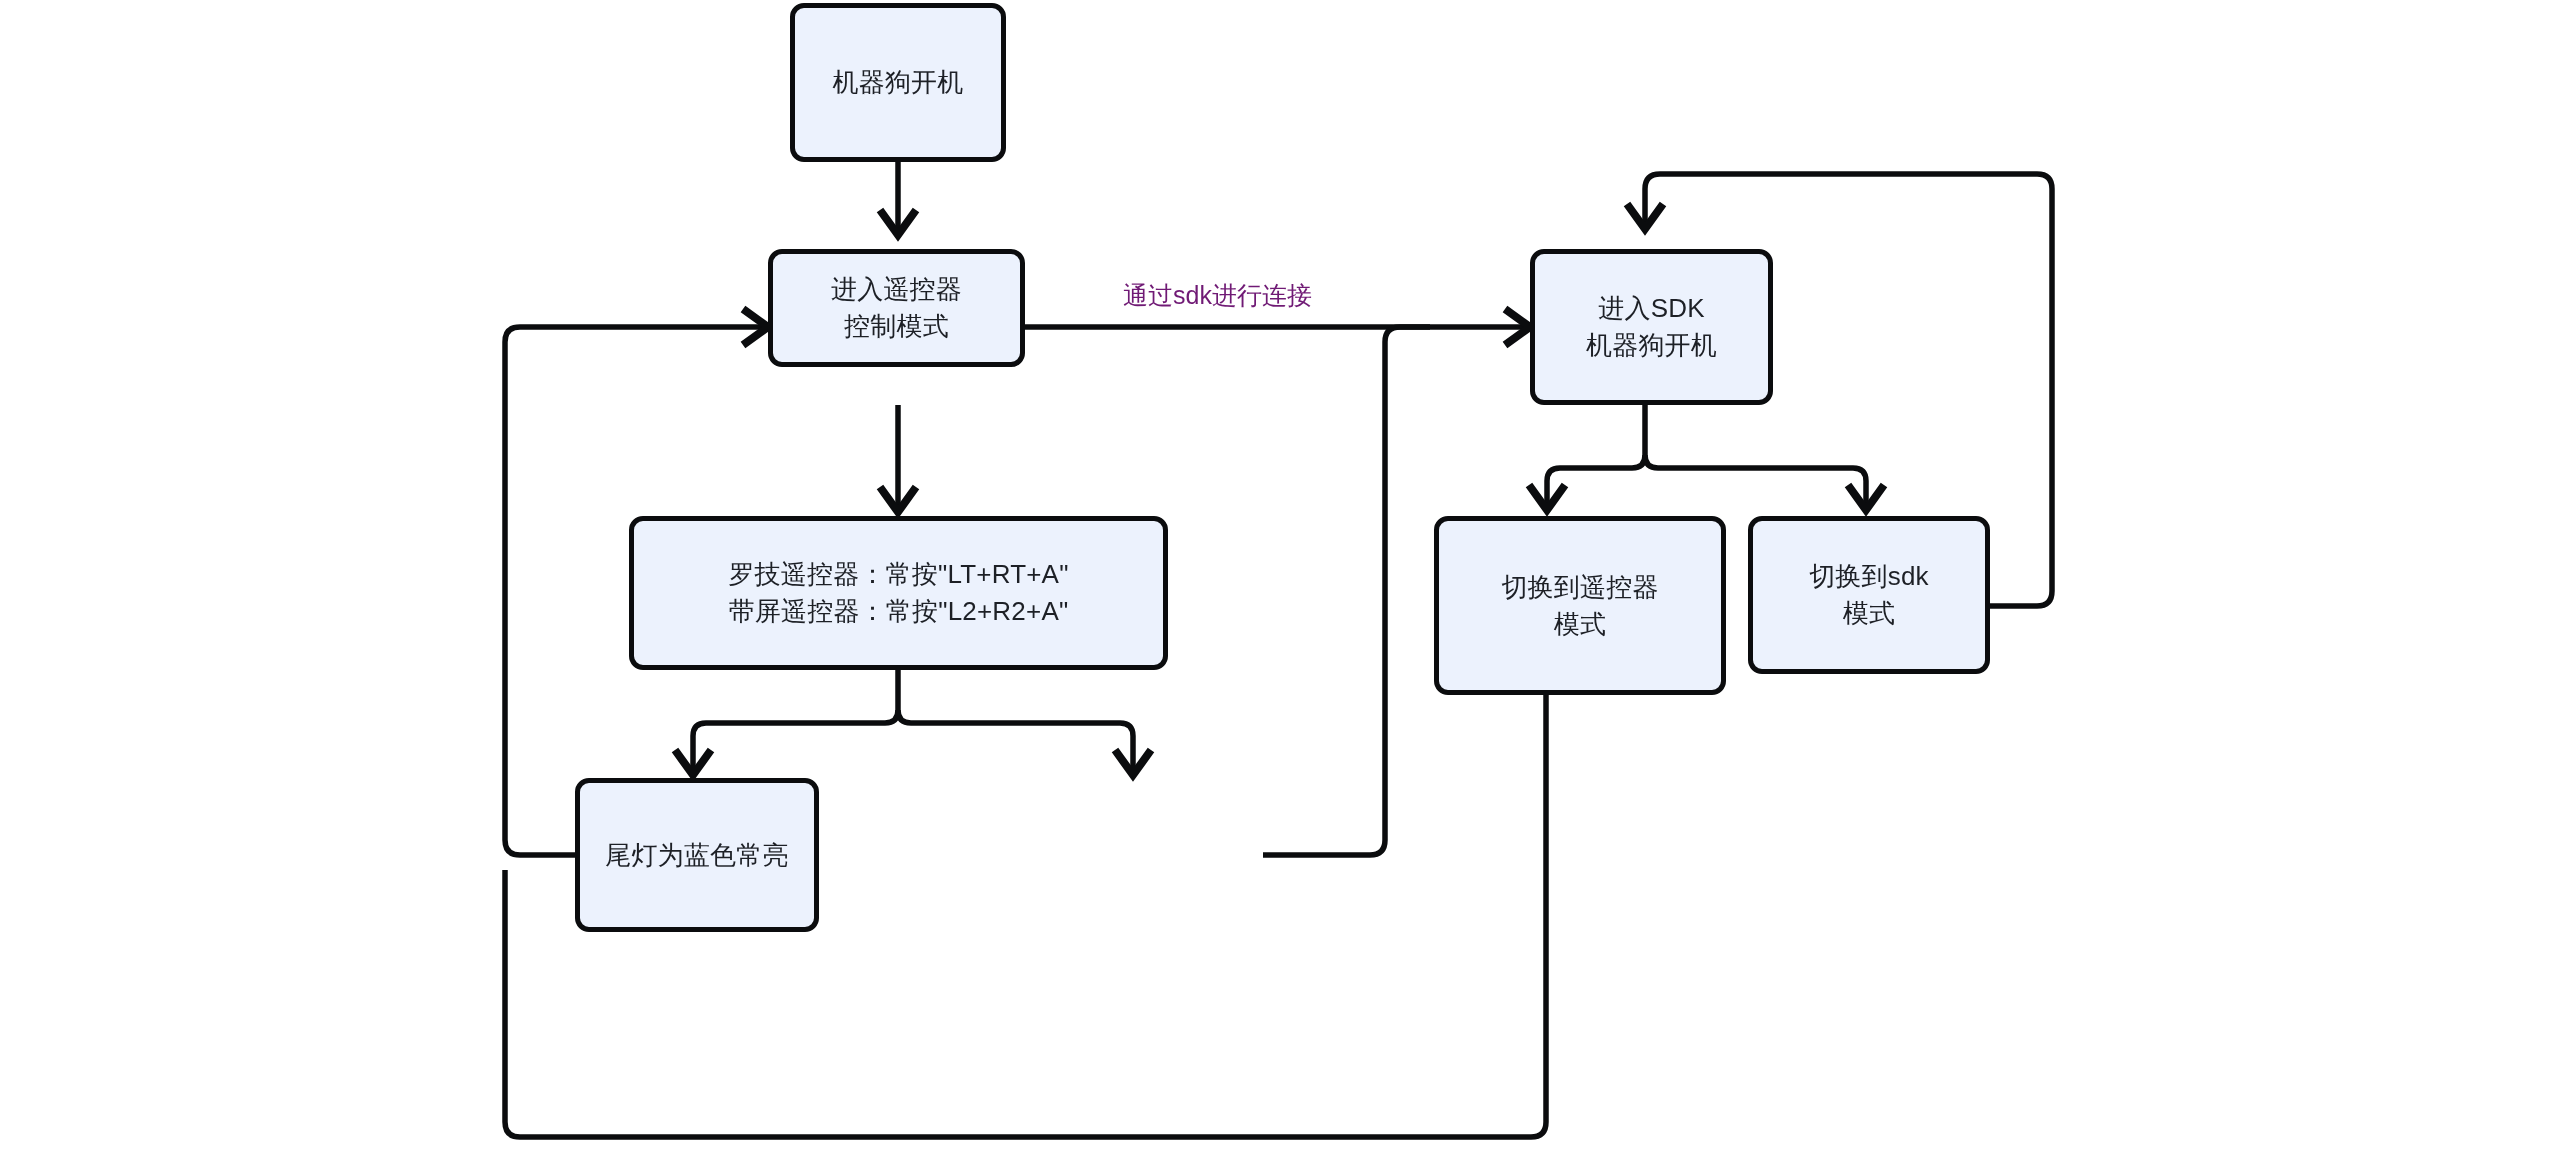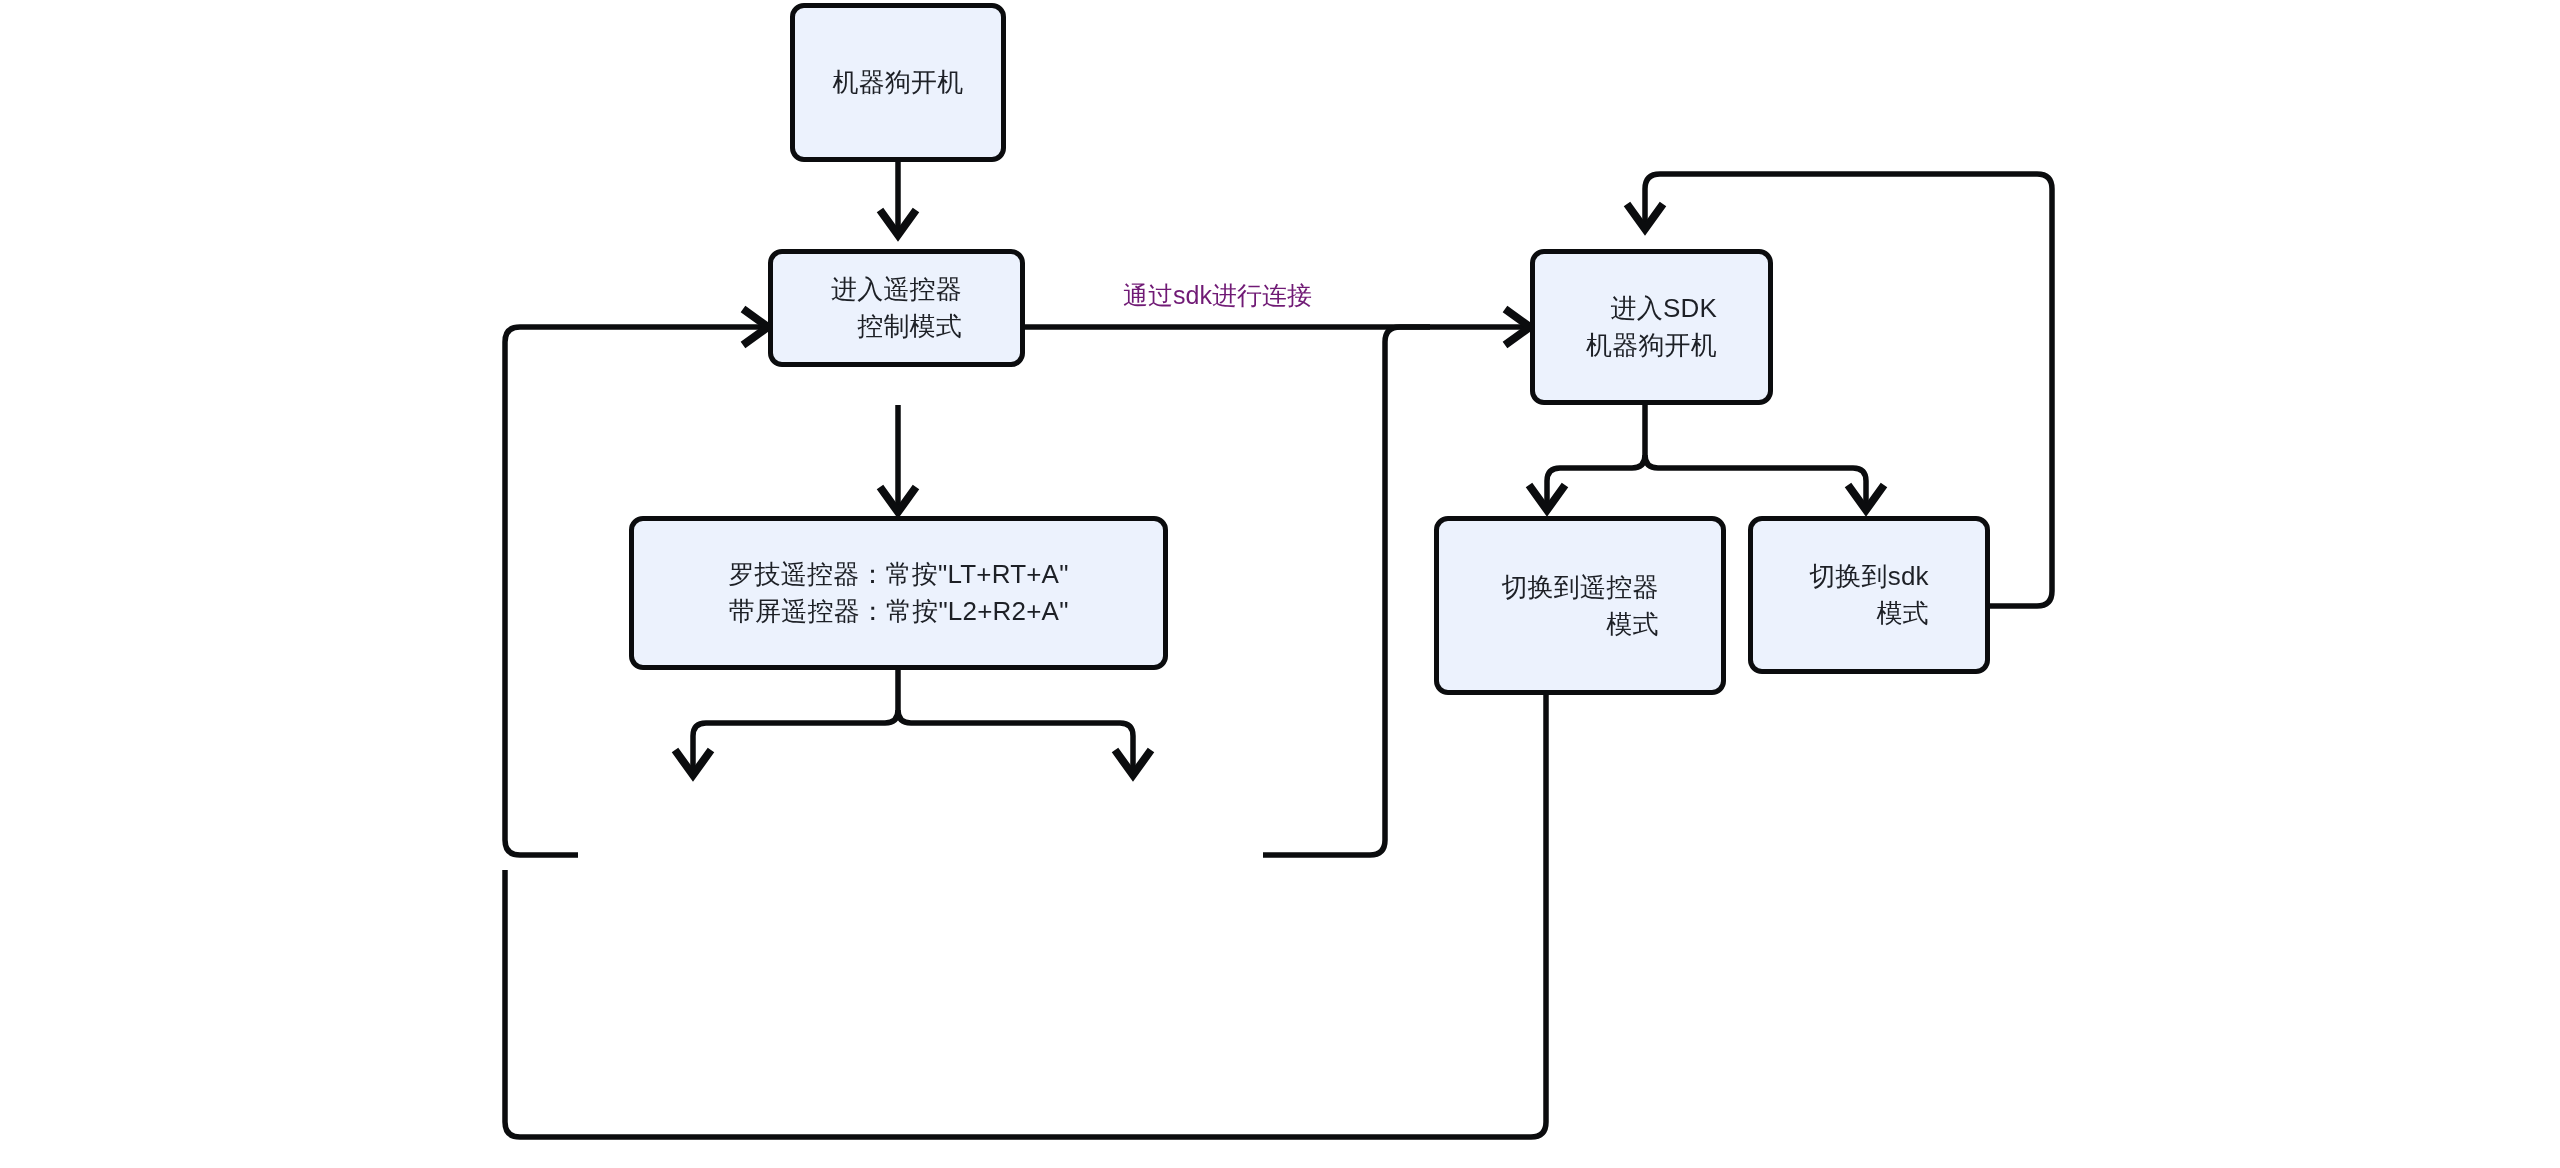--- a/index.html
+++ b/index.html
@@ -41,21 +41,21 @@
   }
   .node {
     position: absolute;
     box-sizing: border-box;
     background: #ecf2fd;
     border: 5px solid #0b0c0e;
     border-radius: 14px;
     display: flex;
     align-items: center;
     justify-content: center;
-    text-align: right;
+    text-align: center;
   }
   .node-label {
     color: #1d2026;
     font-size: 26px;
     line-height: 1.42;
     white-space: pre-line;
     letter-spacing: 0.2px;
   }
   .edge-label {
     position: absolute;
@@ -135,20 +135,23 @@
   <div class="node" style="left:1530px; top:249px; width:243px; height:156px;">
     <span class="node-label">进入SDK
 机器狗开机</span>
   </div>
 
   <div class="node" style="left:629px; top:516px; width:539px; height:154px;">
     <span class="node-label">罗技遥控器：常按"LT+RT+A"
 带屏遥控器：常按"L2+R2+A"</span>
   </div>
 
+  <div class="node" style="left:575px; top:778px; width:244px; height:154px;">
+    <span class="node-label">尾灯为蓝色常亮</span>
+  </div>
 
 
   <div class="node" style="left:1434px; top:516px; width:292px; height:179px;">
     <span class="node-label">切换到遥控器
 模式</span>
   </div>
 
   <div class="node" style="left:1748px; top:516px; width:242px; height:158px;">
     <span class="node-label">切换到sdk
 模式</span>

